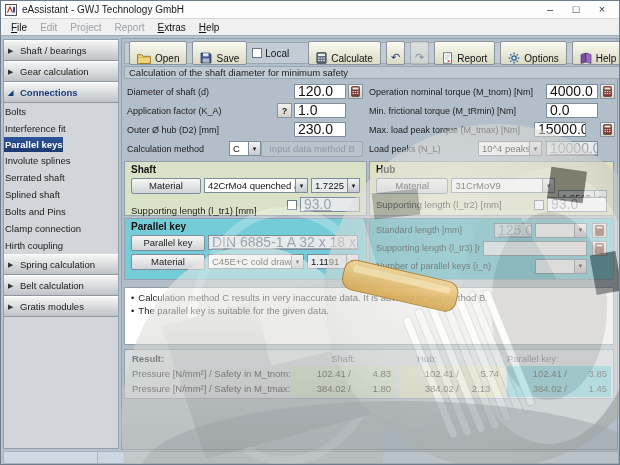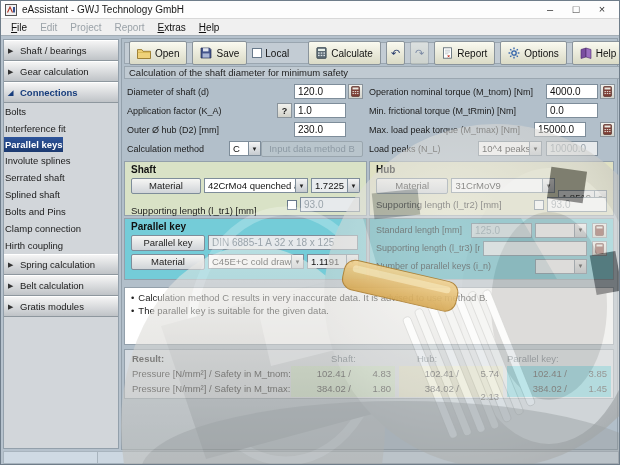--- a/index.html
+++ b/index.html
@@ -31,37 +31,37 @@
   .sgroup.exp{color:#173d7c;font-weight:bold;}
   .sgroup.exp .arr{color:#173d7c;}
   .sitem{height:17px;display:flex;align-items:center;padding-left:1px;font-size:9.5px;color:#1b1b1b;}
   .sitem.sel{background:linear-gradient(#2d549b,#1c3a70);color:#fff;font-weight:bold;}
 
   
   .content-bg{position:absolute;left:120px;top:37px;width:497px;height:412px;background:#b2bfca;
               border:1px solid #93a0ab;}
   .toolbar{position:absolute;left:123px;top:41px;width:490px;height:22px;background:#c3ccd4;
            border:1px solid #9aa6b0;display:flex;align-items:center;padding:0 4px;gap:5px;}
-  .btn{display:inline-flex;align-items:center;gap:4px;height:24px;padding:0 7px;
+  .btn{display:inline-flex;align-items:flex-end;gap:4px;height:24px;padding:0 7px;
        background:linear-gradient(#fafaf0,#dadac6);border:1px solid #8a949c;border-radius:2px;
        font-size:10px;color:#111;}
   .btn.sm{padding:0 4px;width:21px;justify-content:center;font-size:11px;color:#24386a;}
   .btn.dis{opacity:.45;}
   .localwrap{display:inline-flex;align-items:center;gap:3px;}
   .cb{width:10px;height:10px;background:#fff;border:1px solid #68798a;}
   .hstrip{position:absolute;left:123px;top:65px;width:562px;height:13px;background:#c0cad2;
           border:1px solid #9aa6b0;font-size:9.5px;line-height:11px;padding-left:4px;color:#222;}
 
   
   .frow{position:absolute;display:flex;align-items:center;height:17px;}
   .lbl{font-size:9px;color:#1c1c1c;flex:1;white-space:nowrap;overflow:hidden;}
   .tf{background:#fff;border:1px solid #7e8d9a;height:15px;line-height:13px;padding:0 3px;
-      font-size:10px;color:#111;white-space:nowrap;overflow:hidden;}
-  .tf.dis{background:#e7eaec;color:#9aa4ab;}
-  .w52{width:52px;} .w46{width:61px;} .w104{width:104px;}
+      font-size:14px;color:#111;white-space:nowrap;overflow:hidden;}
+  .tf.dis{background:#e7eaec;color:#9aa4ab;text-decoration:underline;}
+  .w52{width:52px;} .w46{width:38px;} .w104{width:104px;}
   .sp{width:15px;visibility:hidden;}
   .mini{width:15px;height:15px;margin-left:2px;background:linear-gradient(#f2f2ee,#d2d2ca);
         border:1px solid #8a949c;display:flex;align-items:center;justify-content:center;}
   .qbtn{width:15px;height:15px;margin-right:2px;background:linear-gradient(#f2f2ee,#d2d2ca);
         border:1px solid #8a949c;display:flex;align-items:center;justify-content:center;
         font-size:9px;font-weight:bold;color:#222;}
   .sel{display:inline-flex;height:15px;}
   .sel .val{background:#fff;border:1px solid #7e8d9a;border-right:0;height:15px;line-height:13px;
             padding:0 3px;font-size:9.5px;white-space:nowrap;overflow:hidden;flex:1;}
   .sel .ab{width:13px;height:15px;background:linear-gradient(#f4f4f4,#c6cbd0);border:1px solid #7e8d9a;
@@ -448,21 +448,21 @@
     <div class="r-block" style="left:382px;background:#74ccd8;"></div>
     <span class="r-lbl" style="top:18px;">Pressure [N/mm²] / Safety in M_tnom:</span>
     <span class="r-lbl" style="top:33px;">Pressure [N/mm²] / Safety in M_tmax:</span>
     <span class="r-cell" style="left:168px;top:18px;width:58px;">102.41 /</span>
     <span class="r-cell" style="left:230px;top:18px;width:36px;">4.83</span>
     <span class="r-cell" style="left:168px;top:33px;width:58px;">384.02 /</span>
     <span class="r-cell" style="left:230px;top:33px;width:36px;">1.80</span>
     <span class="r-cell" style="left:276px;top:18px;width:58px;">102.41 /</span>
     <span class="r-cell" style="left:338px;top:18px;width:36px;">5.74</span>
     <span class="r-cell" style="left:276px;top:33px;width:58px;">384.02 /</span>
-    <span class="r-cell" style="left:338px;top:41px;width:36px;">2.13</span>
+    <span class="r-cell" style="left:338px;top:33px;width:36px;text-align:center;">2.13</span>
     <span class="r-cell" style="left:384px;top:18px;width:58px;">102.41 /</span>
     <span class="r-cell" style="left:446px;top:18px;width:36px;">3.85</span>
     <span class="r-cell" style="left:384px;top:33px;width:58px;">384.02 /</span>
     <span class="r-cell" style="left:446px;top:33px;width:36px;">1.45</span>
   </div>
 
   <div class="statusbar">
     <div class="cell"></div>
   </div>
 

